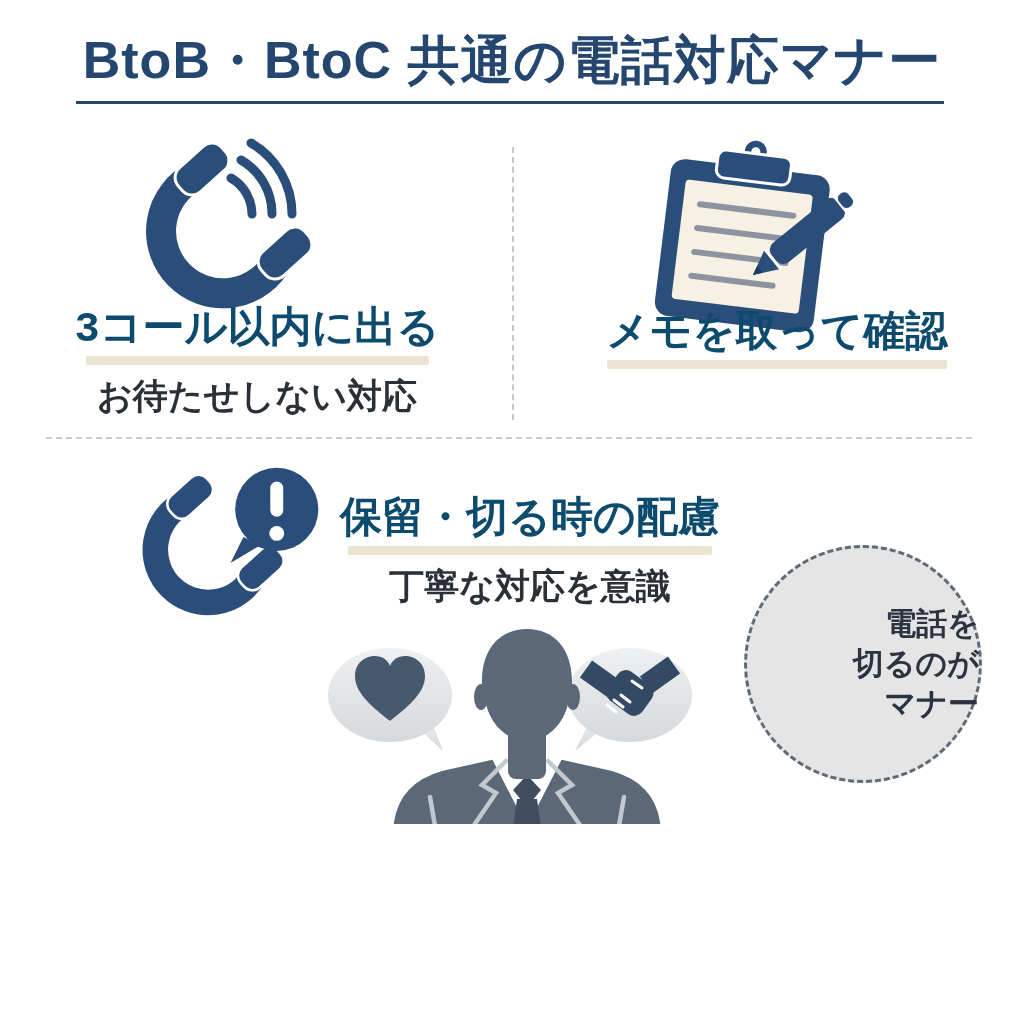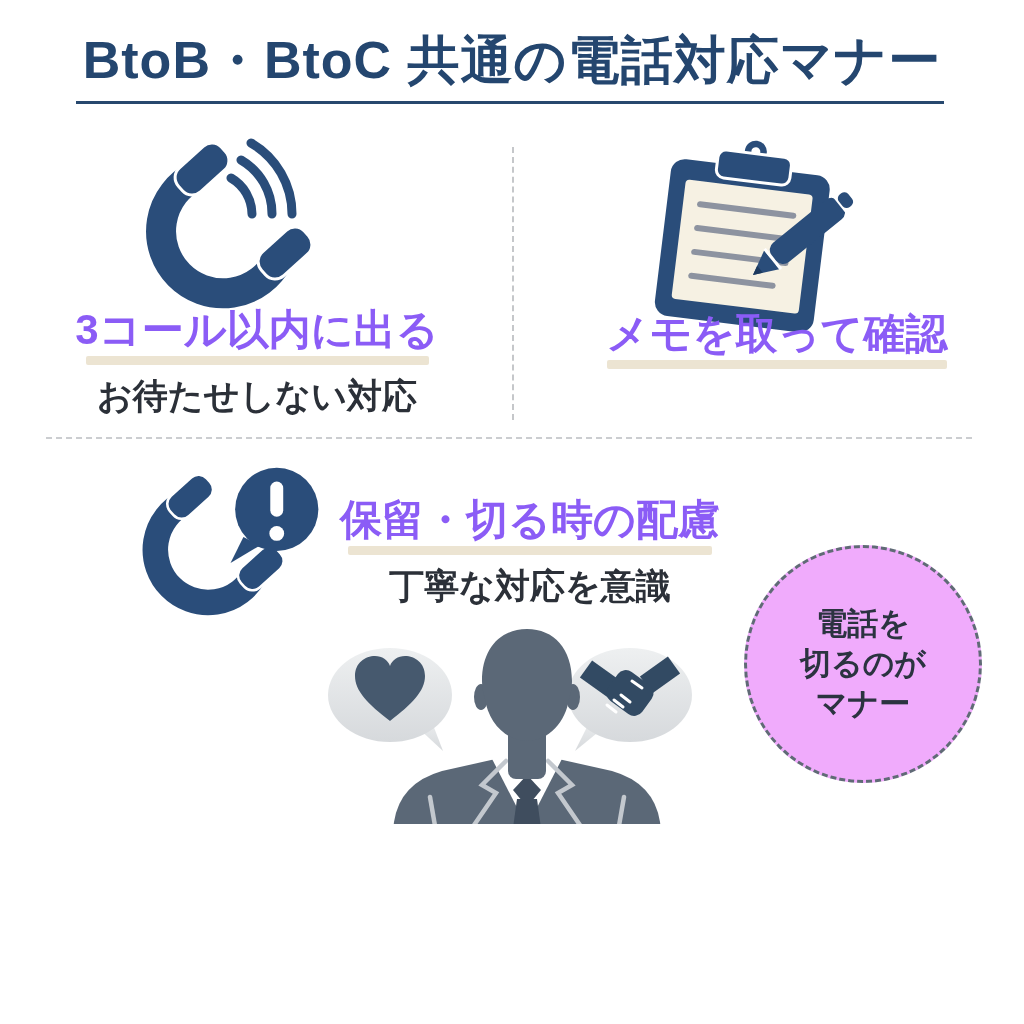--- a/index.html
+++ b/index.html
@@ -10,42 +10,42 @@
   .page-title{position:absolute;top:26px;left:0;width:100%;text-align:center;
               font-size:52px;font-weight:800;color:#24466f;letter-spacing:1px;white-space:nowrap;}
   .title-rule{position:absolute;top:101px;left:76px;width:868px;height:3px;background:#27486e;}
 
   
   .divider-v{position:absolute;left:512px;top:147px;height:273px;width:0;border-left:2px dashed #c5c7ca;}
   .divider-h{position:absolute;left:46px;top:437px;width:926px;height:0;border-top:2px dashed #cbcdd0;}
 
   
   .sect{position:absolute;text-align:center;}
-  .sect-heading{font-size:42px;font-weight:800;color:#8b5cf6;white-space:nowrap;line-height:1.15;}
+  .sect-heading{font-size:42px;font-weight:800;color:#0c4a6e;white-space:nowrap;line-height:1.15;font-family:Liberation Mono, monospace;}
   .cream-bar{height:9px;background:#ece4d2;margin:2px auto 8px;border-radius:2px;}
   .sect-sub{font-size:35px;font-weight:700;color:#2b3038;white-space:nowrap;}
 
   .sect-answer{left:52px;top:306px;width:410px;}
   .sect-memo{left:572px;top:310px;width:410px;}
   .sect-hold{left:325px;top:496px;width:410px;}
   .bar-answer{width:343px;}
   .bar-memo{width:340px;}
   .bar-hold{width:364px;}
 
   
   .icon-abs{position:absolute;}
   .icon-ringing{left:132px;top:136px;width:200px;height:200px;}
   .icon-clipboard{left:635px;top:135px;width:250px;height:210px;}
   .icon-alert{left:138px;top:452px;width:185px;height:185px;}
   .man-svg{left:310px;top:625px;width:400px;height:232px;}
 
   
   .note-circle{position:absolute;left:744px;top:545px;width:238px;height:238px;border:3px dashed #606a76;
                border-radius:50%;box-sizing:border-box;display:flex;flex-direction:column;
-               justify-content:center;align-items:center;background:#f0abfc;}
+               justify-content:center;align-items:flex-end;background:#e5e5e5;}
   .note-line{font-size:31px;font-weight:700;color:#2b3340;line-height:40px;white-space:nowrap;}
 
   
   .desk-line{position:absolute;top:855px;left:94px;width:830px;height:2px;background:#bcbcbc;}
   .footer-message{position:absolute;top:876px;left:0;width:100%;text-align:center;
                   font-size:48px;font-weight:800;color:#e8681d;white-space:nowrap;}
   .footer-rule{position:absolute;top:937px;left:158px;width:708px;height:3px;background:#6d86a0;}
 </style>
 </head>
 <body>

